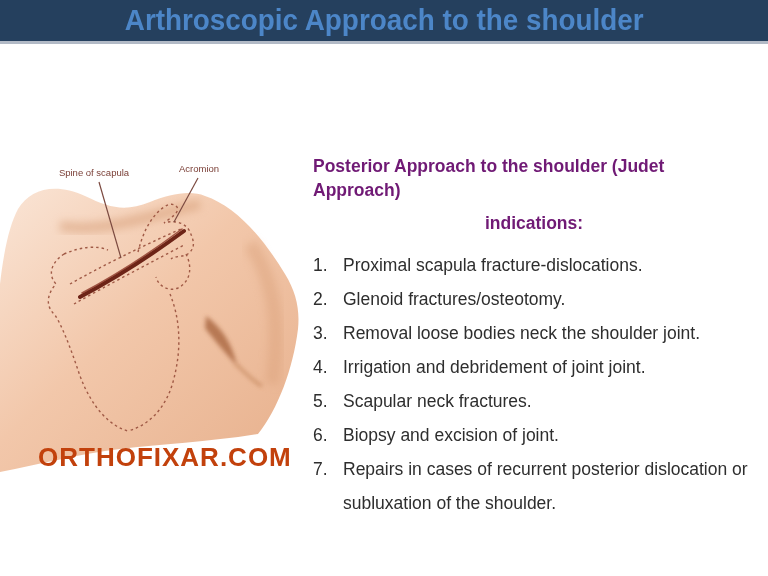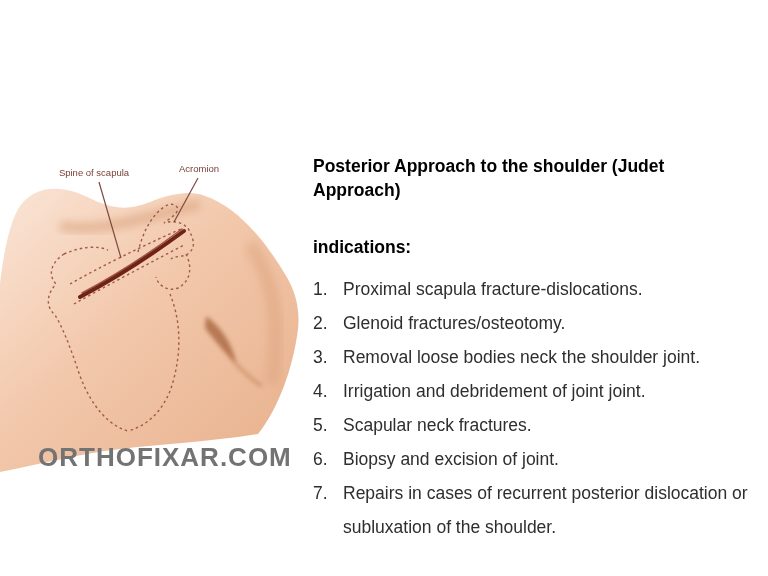--- a/index.html
+++ b/index.html
@@ -35,36 +35,39 @@
   .watermark {
     position: absolute; left: 38px; top: 442px;
     font-size: 26px; font-weight: bold; letter-spacing: 1px;
     white-space: nowrap;
   }
 
   
   .content {
     position: absolute; left: 313px; top: 150px; width: 442px;
   }
-  .heading { font-weight: bold; font-size: 17.5px; color: #000000; line-height: 24px; }
+  .heading { font-weight: bold; font-size: 17.5px; color: #701a75; line-height: 24px; }
   .heading-line1 { margin-top: 4px; }
-  .heading-line2 { margin-top: 33px; }
+  .heading-line2 { margin-top: 9px; text-align: center; }
   .indications-list { margin-top: 13px; }
   .li-row {
     display: flex; align-items: flex-start;
     font-size: 17.5px; color: #2e2e2e; line-height: 34px;
   }
   .li-num { width: 30px; flex: 0 0 30px; }
   .li-text { flex: 1; }
 </style>
 </head>
 <body>
 
 <div class="slide">
 
+  <div class="header">
+    <div class="header-title">Arthroscopic Approach to the shoulder</div>
+  </div>
 
   <svg class="illustration" viewBox="0 0 306 346" width="306" height="346" xmlns="http://www.w3.org/2000/svg">
     <defs>
       <linearGradient id="skin" x1="0" y1="0" x2="1" y2="1">
         <stop offset="0" stop-color="#fae5d6"></stop>
         <stop offset="0.45" stop-color="#f2c7aa"></stop>
         <stop offset="1" stop-color="#e7b08c"></stop>
       </linearGradient>
       <filter id="soft" x="-30%" y="-30%" width="160%" height="160%">
         <feGaussianBlur stdDeviation="4"></feGaussianBlur>
@@ -112,21 +115,21 @@
     <path d="M 80 163 C 112 146, 150 122, 184 97" stroke="#6d2417" stroke-width="4" stroke-linecap="round" fill="none"></path>
     <path d="M 82 159 C 114 142, 150 119, 182 95" stroke="#8a3526" stroke-width="1.5" stroke-linecap="round" fill="none" opacity="0.8"></path>
 
     <path d="M 99 48 L 121 124" stroke="#7c4a40" stroke-width="1.2"></path>
     <path d="M 198 44 L 174 88" stroke="#7c4a40" stroke-width="1.2"></path>
 
     <text x="94" y="42" text-anchor="middle" font-size="9.5" fill="#7b4038" font-family="Liberation Sans, sans-serif">Spine of scapula</text>
     <text x="199" y="38" text-anchor="middle" font-size="9.5" fill="#7b4038" font-family="Liberation Sans, sans-serif">Acromion</text>
   </svg>
 
-  <div class="watermark" style="color:#737373">ORTHOFIXAR.COM</div>
+  <div class="watermark" style="color:#c2410c">ORTHOFIXAR.COM</div>
 
   <div class="content">
     <div class="heading">
       <div class="heading-line1">Posterior Approach to the shoulder (Judet Approach)</div>
       <div class="heading-line2">indications:</div>
     </div>
 
     <div class="indications-list">
       <div class="li-row">
         <span class="li-num">1.</span>

